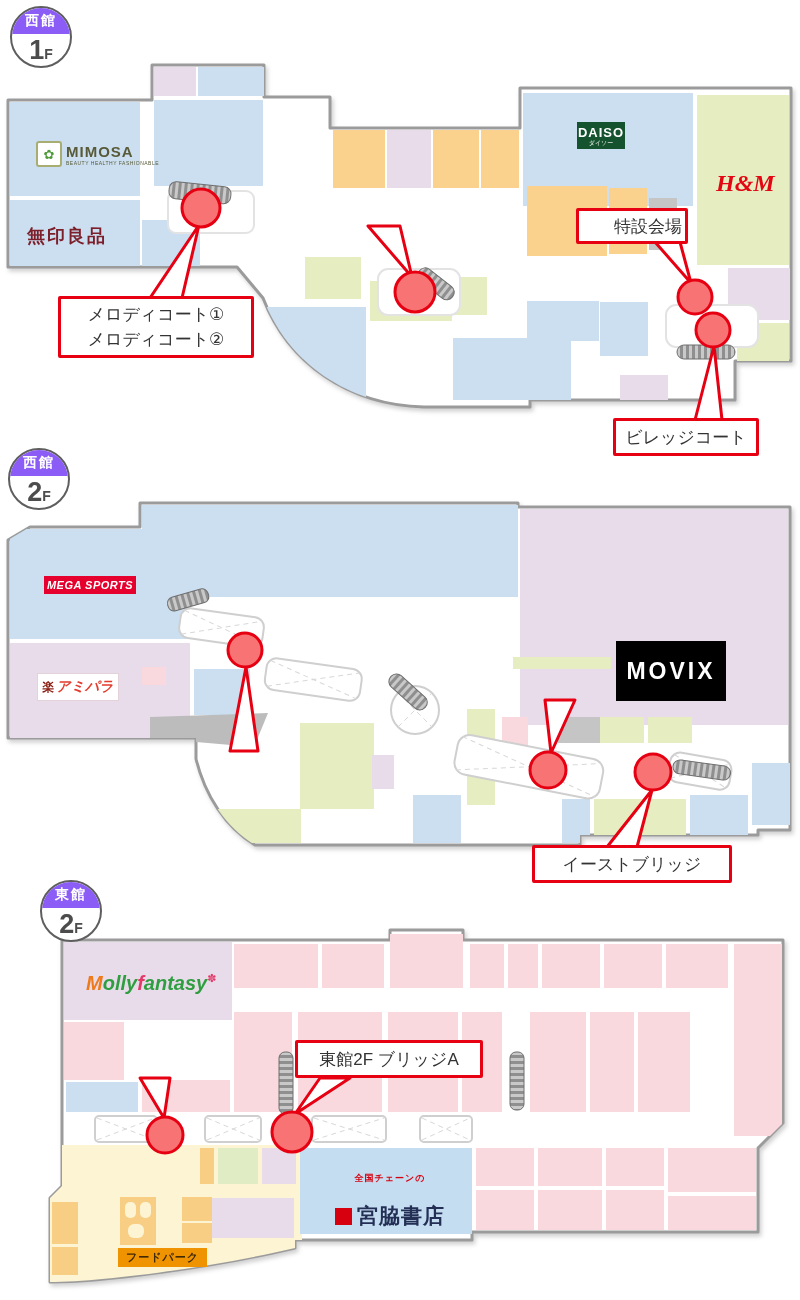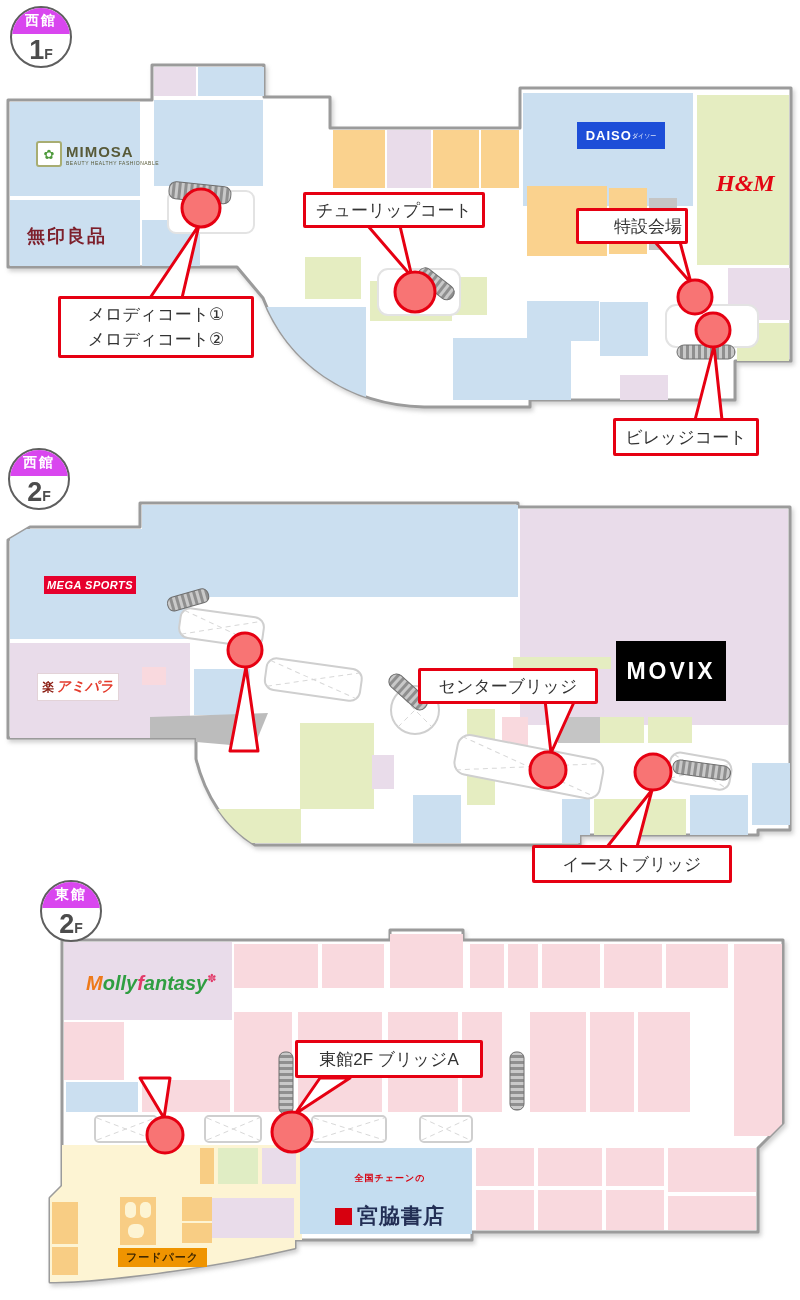--- a/index.html
+++ b/index.html
@@ -7,34 +7,34 @@
          font-family:"Liberation Sans","DejaVu Sans",sans-serif;}
   svg.map{position:absolute;left:0;}
   
   .callout{position:absolute;background:#fff;border:3px solid #e60012;border-radius:2px;
            display:flex;align-items:center;justify-content:center;
            font-size:17px;color:#333;z-index:6;box-sizing:border-box;white-space:nowrap;}
   .callout.two{flex-direction:column;justify-content:center;align-items:center;line-height:1.5;}
   
   .badge{position:absolute;width:62px;height:62px;border-radius:50%;border:2px solid #5e5e5e;
          background:#fff;overflow:hidden;z-index:7;box-sizing:border-box;}
-  .badge .top{height:45%;background:#d946ef;color:#fff;display:flex;align-items:center;
+  .badge .top{height:45%;background:#8b5cf6;color:#fff;display:flex;align-items:center;
               justify-content:center;font-size:14px;font-weight:bold;letter-spacing:2px;}
   .badge .bot{height:55%;display:flex;align-items:center;justify-content:center;color:#4c4c4c;}
   .badge .digit{font-size:27px;font-weight:bold;line-height:1;}
   .badge .suffix{font-size:14px;font-weight:bold;margin-top:8px;}
   
   .logo{position:absolute;z-index:5;}
   .mimosa{display:flex;align-items:center;gap:4px;color:#585a38;}
   .mimosa .ic{width:22px;height:22px;border:2px solid #a8ad72;border-radius:3px;display:flex;
               align-items:center;justify-content:center;font-size:13px;color:#4e9a3c;background:#fff;}
   .mimosa .nm{font-weight:bold;font-size:15px;letter-spacing:1px;}
   .mimosa .tg{font-size:5px;letter-spacing:.5px;}
   .muji{color:#7d1f2b;font-weight:bold;font-size:18px;letter-spacing:2px;}
-  .daiso{width:88px;height:27px;background:#1d4ed8;color:#fff;display:flex;flex-direction:row;
+  .daiso{width:48px;height:27px;background:#14532d;color:#fff;display:flex;flex-direction:column;
          align-items:center;justify-content:center;line-height:1;}
   .daiso .d1{font-weight:bold;font-size:13px;letter-spacing:1px;}
   .daiso .d2{font-size:6px;margin-top:1px;}
   .hm{color:#e30613;font-family:"Liberation Serif","DejaVu Serif",serif;
       font-style:italic;font-weight:bold;font-size:24px;}
   .megasports{width:92px;height:18px;background:#e6002d;color:#fff;display:flex;align-items:center;
               justify-content:center;font-style:italic;font-weight:bold;font-size:11px;letter-spacing:.5px;}
   .amipara{width:80px;height:26px;background:#fff;border:1px solid #e3d3d8;display:flex;
            align-items:center;justify-content:center;gap:2px;}
   .amipara .k{color:#8b1d12;font-size:12px;font-weight:bold;}
@@ -324,26 +324,24 @@
   </div>
   <div class="logo miyawaki" style="left:310px;top:1172px;">
     <span class="sub">全国チェーンの</span>
     <span class="row">
       <span class="sq"></span>
       <span class="nm">宮脇書店</span>
     </span>
   </div>
   <div class="logo foodpark" style="left:118px;top:1248px;">フードパーク</div>
 
-  <div class="callout" style="left:303px;top:192px;width:182px;height:36px;">チューリップコート</div>
   <div class="callout" style="left:576px;top:208px;width:112px;height:36px;padding-left:32px;">特設会場</div>
   <div class="callout two" style="left:58px;top:296px;width:196px;height:62px;">
     <span>メロディコート①</span>
     <span>メロディコート②</span>
   </div>
   <div class="callout" style="left:613px;top:418px;width:146px;height:38px;">ビレッジコート</div>
 
-  <div class="callout" style="left:418px;top:668px;width:180px;height:36px;">センターブリッジ</div>
   <div class="callout" style="left:532px;top:845px;width:200px;height:38px;">イーストブリッジ</div>
 
   <div class="callout" style="left:295px;top:1040px;width:188px;height:38px;">東館2F ブリッジA</div>
 
 </div>
 
 </body></html>

